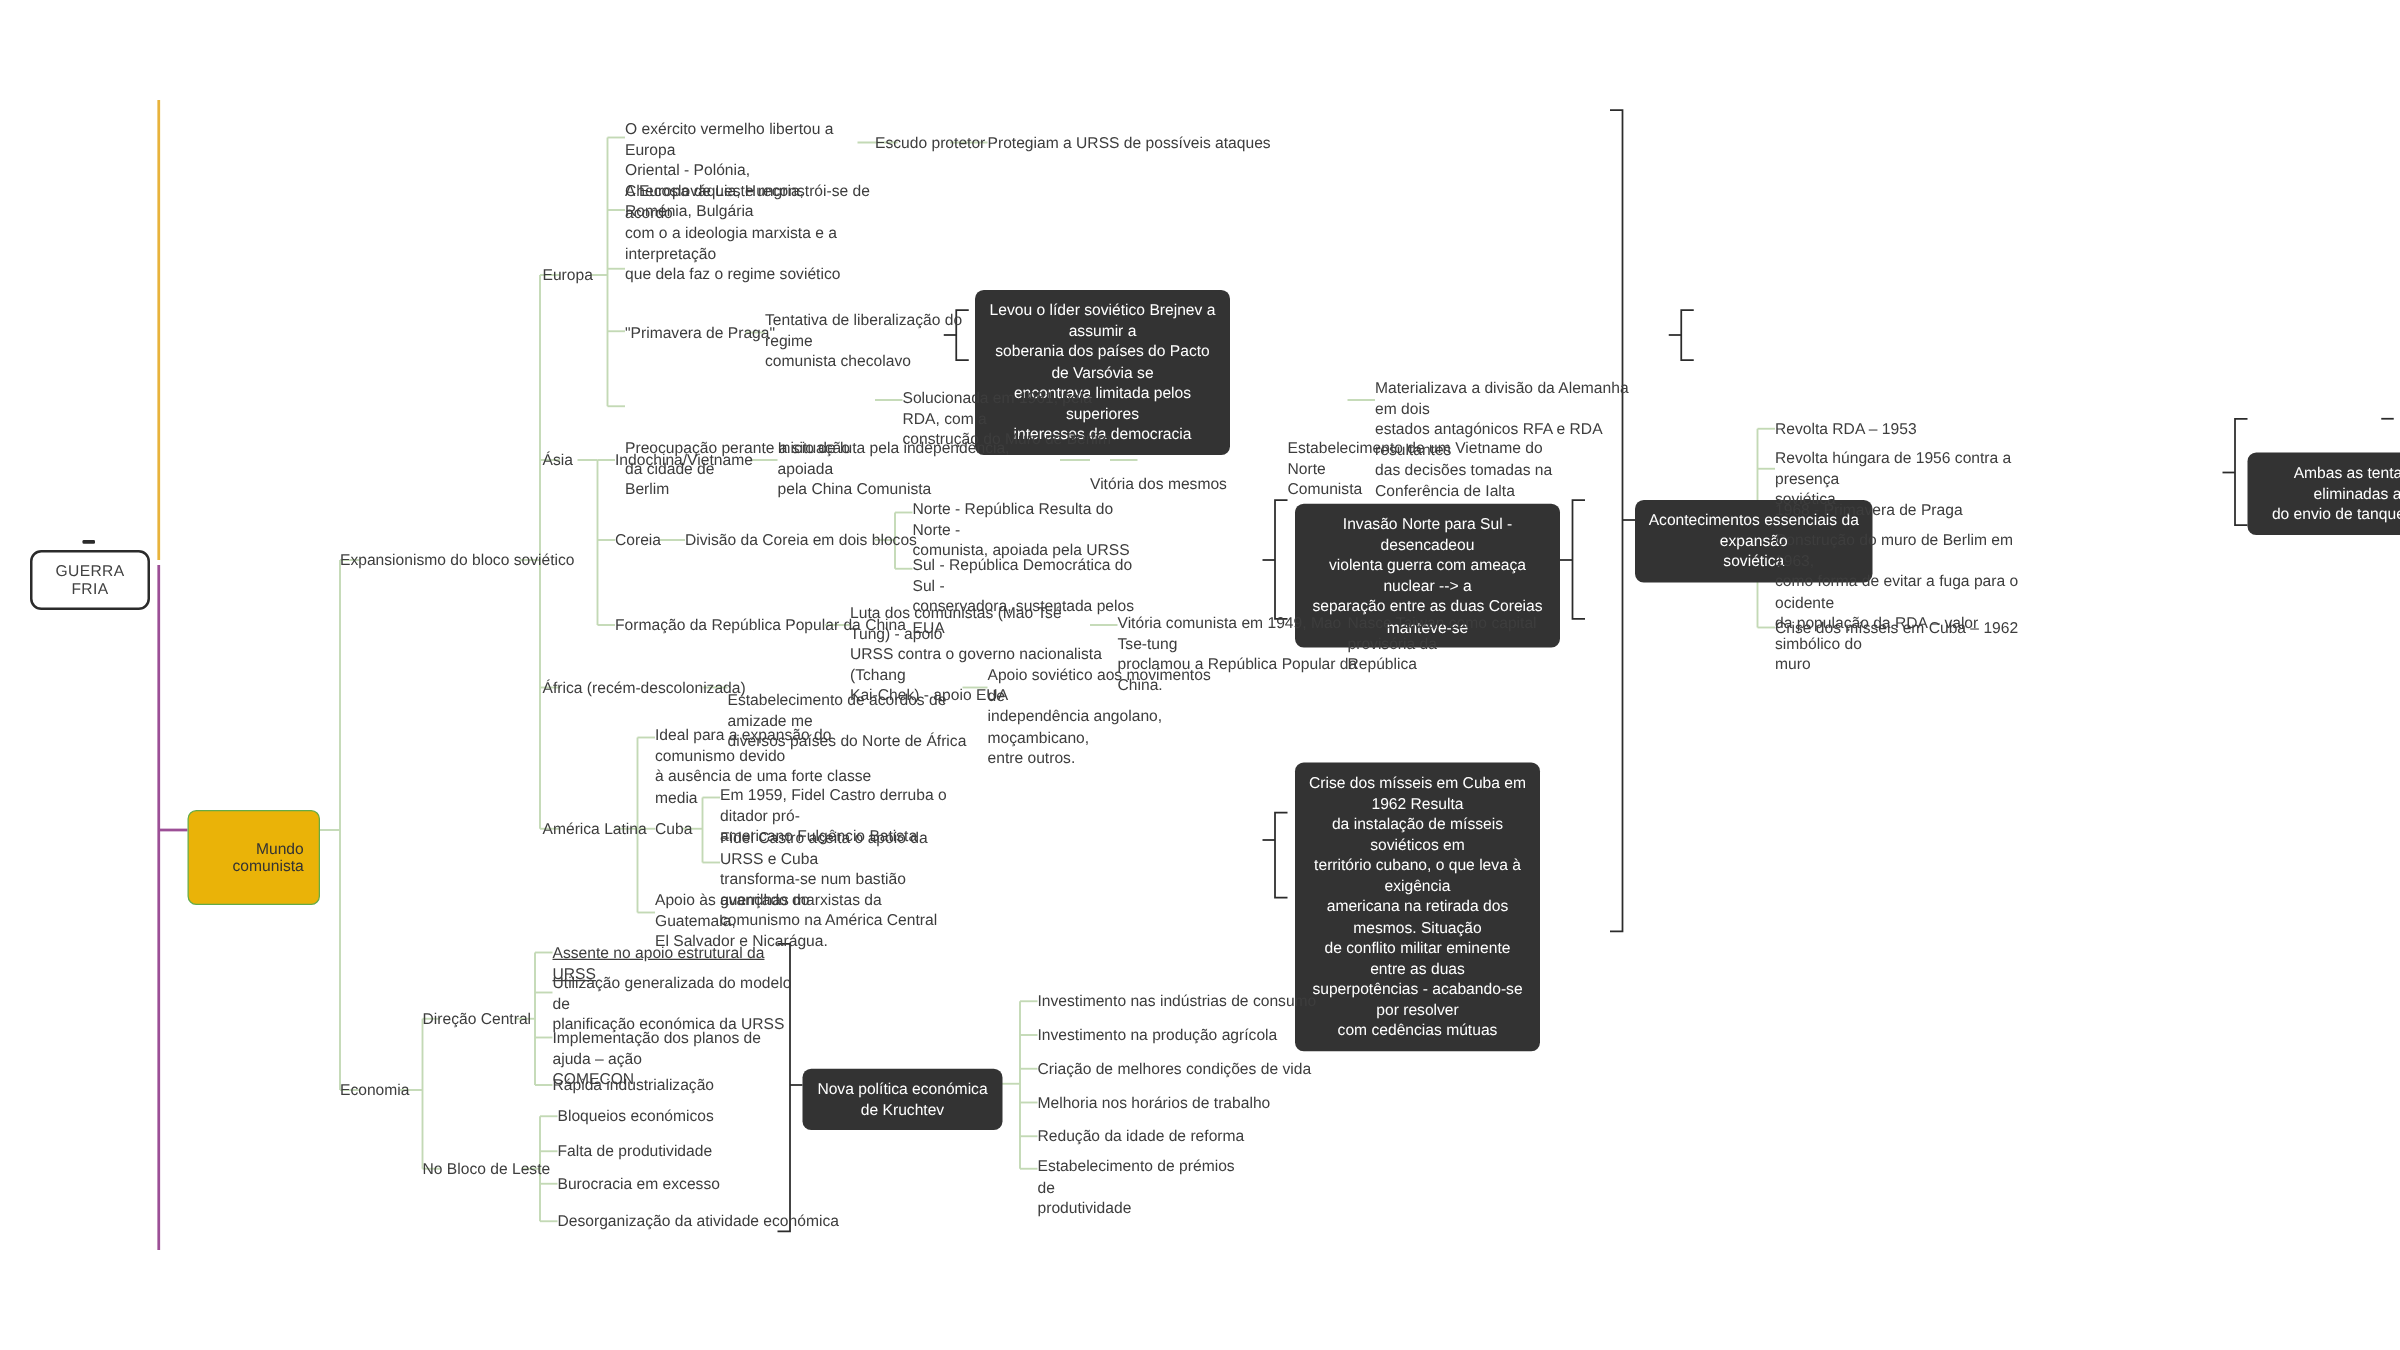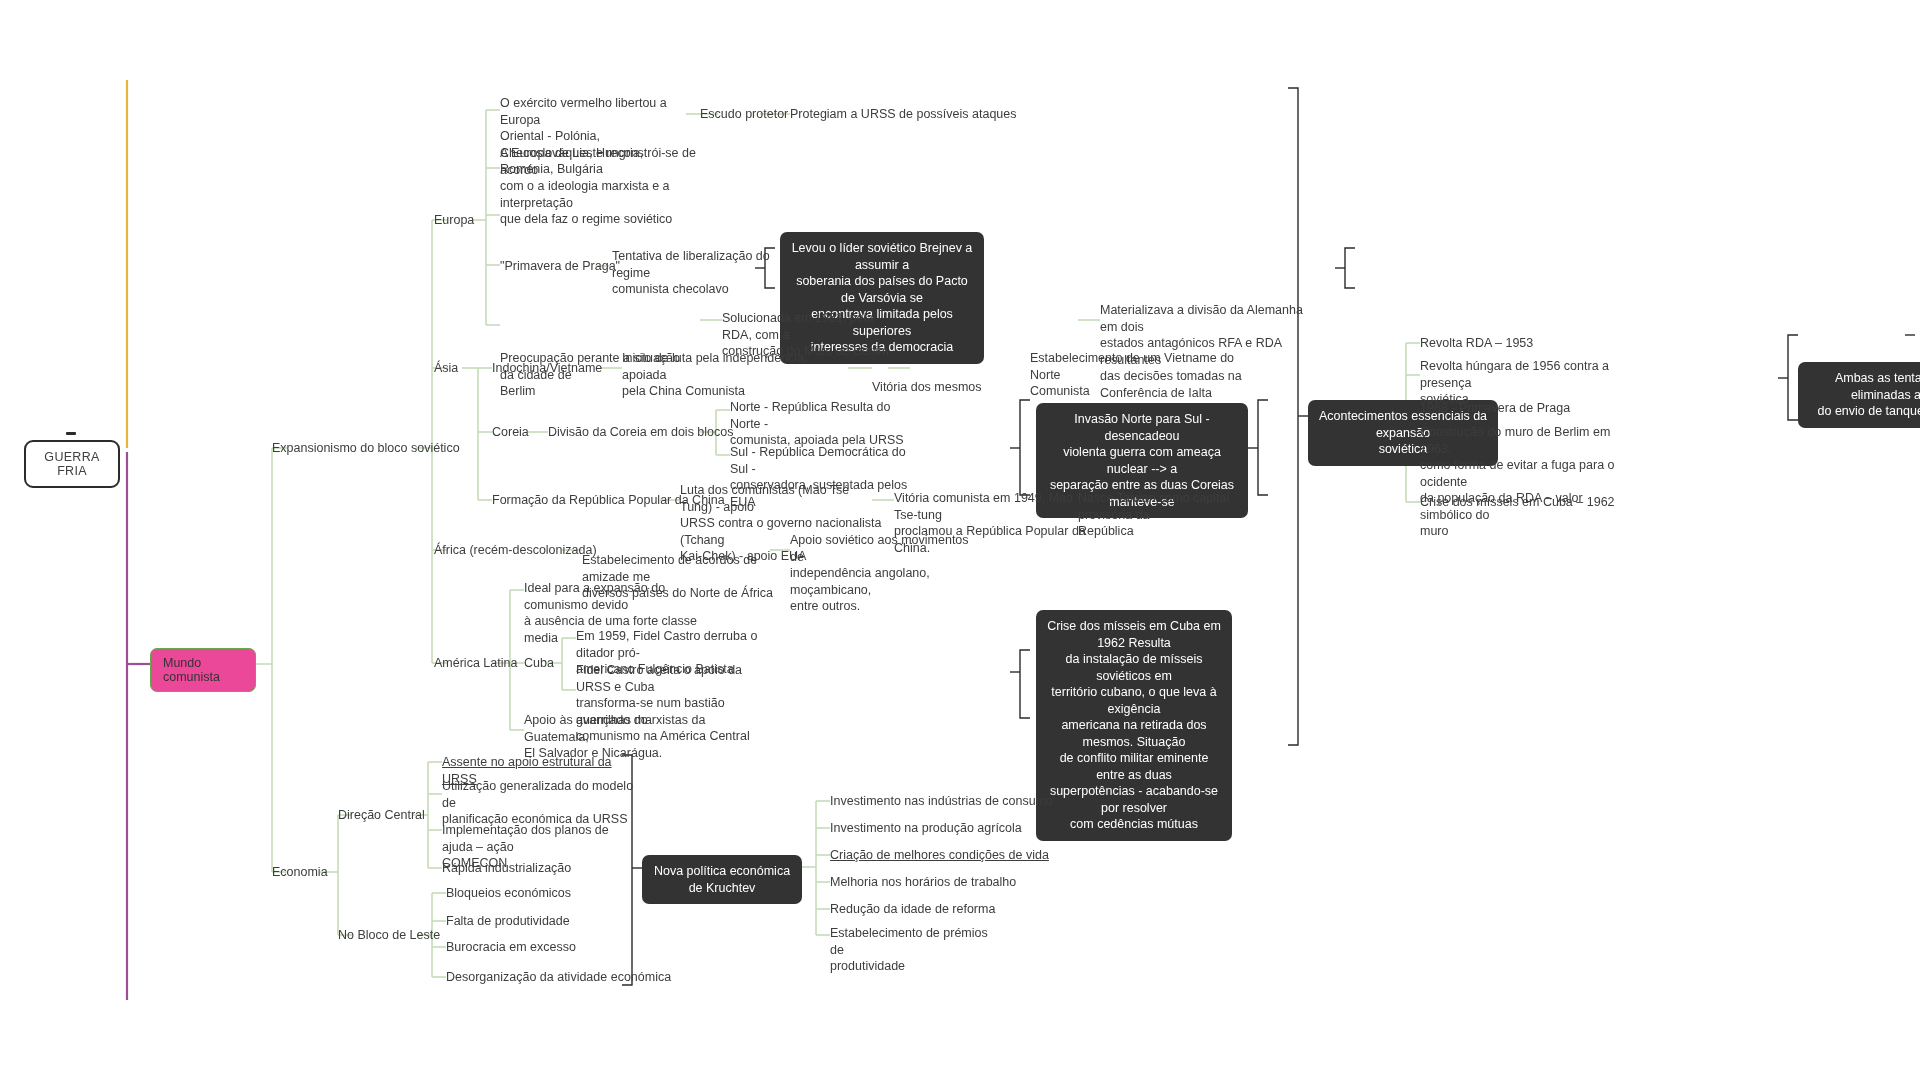--- a/index.html
+++ b/index.html
@@ -48,25 +48,25 @@
     color: #404040;
     font-size: 12.5px;
     text-align: center;
     padding: 8px 12px;
     letter-spacing: .3px;
   }
   .greenbox {
     position: absolute;
     border: 1.6px solid #64ab47;
     border-radius: 7px;
-    background: #ec4899;
+    background: #eab308;
     color: #333333;
     font-size: 12.5px;
-    text-align: left;
-    padding: 7px 12px;
+    text-align: right;
+    padding: 23px 12px;
   }
   .collapse-tick {
     position: absolute;
     width: 10px; height: 3px;
     background: #2b2b2b;
     border-radius: 1px;
   }
 </style>
 </head>
 <body>
@@ -306,21 +306,21 @@
 
   <div class="node" style="left:446px; top:885px;">Bloqueios económicos</div>
   <div class="node" style="left:446px; top:913px;">Falta de produtividade</div>
   <div class="node" style="left:446px; top:939px;">Burocracia em excesso</div>
   <div class="node" style="left:446px; top:969px;">Desorganização da atividade económica</div>
 
   <div class="dark" style="left:642px; top:855px; width:160px;">Nova política económica de Kruchtev</div>
 
   <div class="node" style="left:830px; top:793px;">Investimento nas indústrias de consumo</div>
   <div class="node" style="left:830px; top:820px;">Investimento na produção agrícola</div>
-  <div class="node" style="left:830px; top:847px;text-decoration:underline;">Criação de melhores condições de vida</div>
+  <div class="node" style="left:830px; top:847px;">Criação de melhores condições de vida</div>
   <div class="node" style="left:830px; top:874px;">Melhoria nos horários de trabalho</div>
   <div class="node" style="left:830px; top:901px;">Redução da idade de reforma</div>
   <div class="node" style="left:830px; top:925px; width:160px;">Estabelecimento de prémios de
 produtividade</div>
 
   <div class="dark" style="left:1308px; top:400px; width:190px;">Acontecimentos essenciais da expansão
 soviética</div>
 
   <div class="node" style="left:1420px; top:335px;">Revolta RDA – 1953</div>
   <div class="node" style="left:1420px; top:358px; width:216px;">Revolta húngara de 1956 contra a presença

